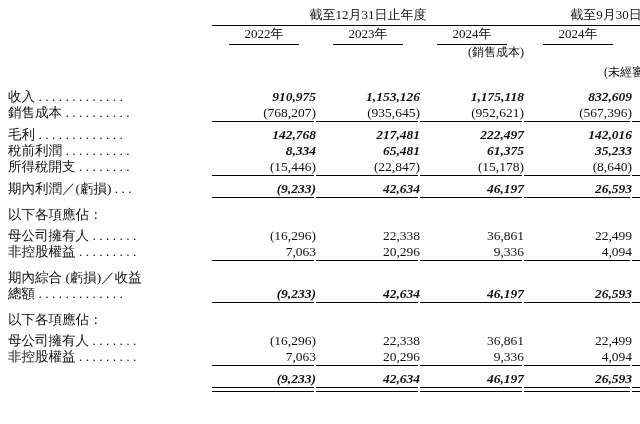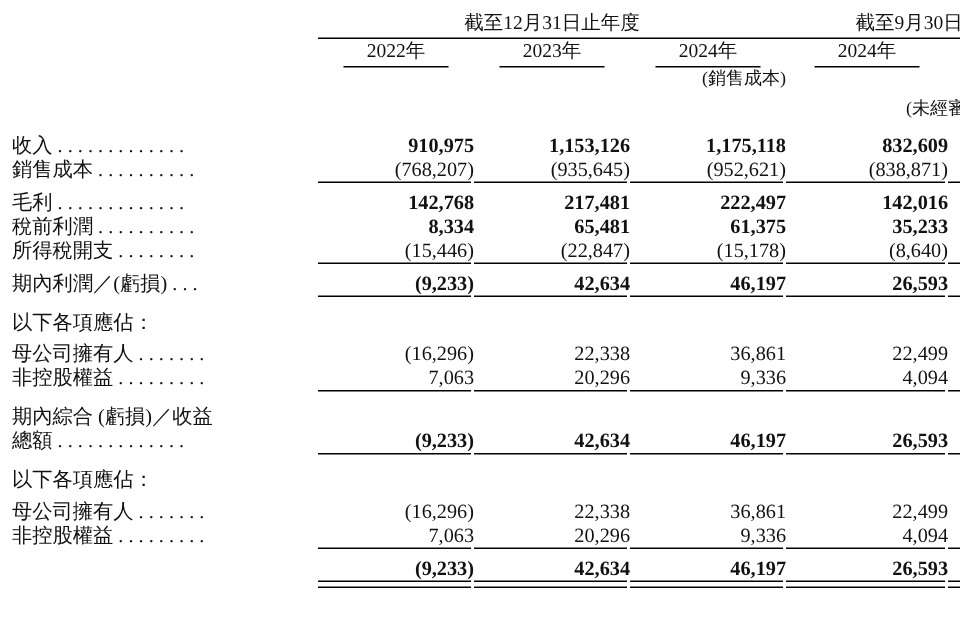--- a/index.html
+++ b/index.html
@@ -43,21 +43,21 @@
     padding-right: 2px;
   }
   .lbl.bold { font-weight: normal; }
   .num {
     font-size: 13.5px;
     line-height: 16px;
     text-align: right;
     white-space: nowrap;
     padding-right: 6px;
   }
-  .num.bold { font-weight: bold; }
+  .num.bold { font-weight: bold; font-style: italic; }
 
   
   .grp {
     text-align: center;
     font-size: 13px;
     line-height: 17px;
     white-space: nowrap;
     padding-bottom: 2px;
   }
   .grp .txt {
@@ -175,21 +175,21 @@
         <td class="num bold">1,175,118</td>
         <td class="num bold">832,609</td>
         <td class="num bold">857,926</td>
       </tr>
 
       <tr>
         <td class="lbl bold">銷售成本 . . . . . . . . . .</td>
         <td class="num">(768,207)</td>
         <td class="num">(935,645)</td>
         <td class="num">(952,621)</td>
-        <td class="num">(838,871)</td>
+        <td class="num">(567,396)</td>
         <td class="num">(701,890)</td>
       </tr>
 
       <tr>
         <td></td>
         <td class="rule-cell">
             <div class="rule-line"></div>
           </td>
         <td class="rule-cell">
             <div class="rule-line"></div>

